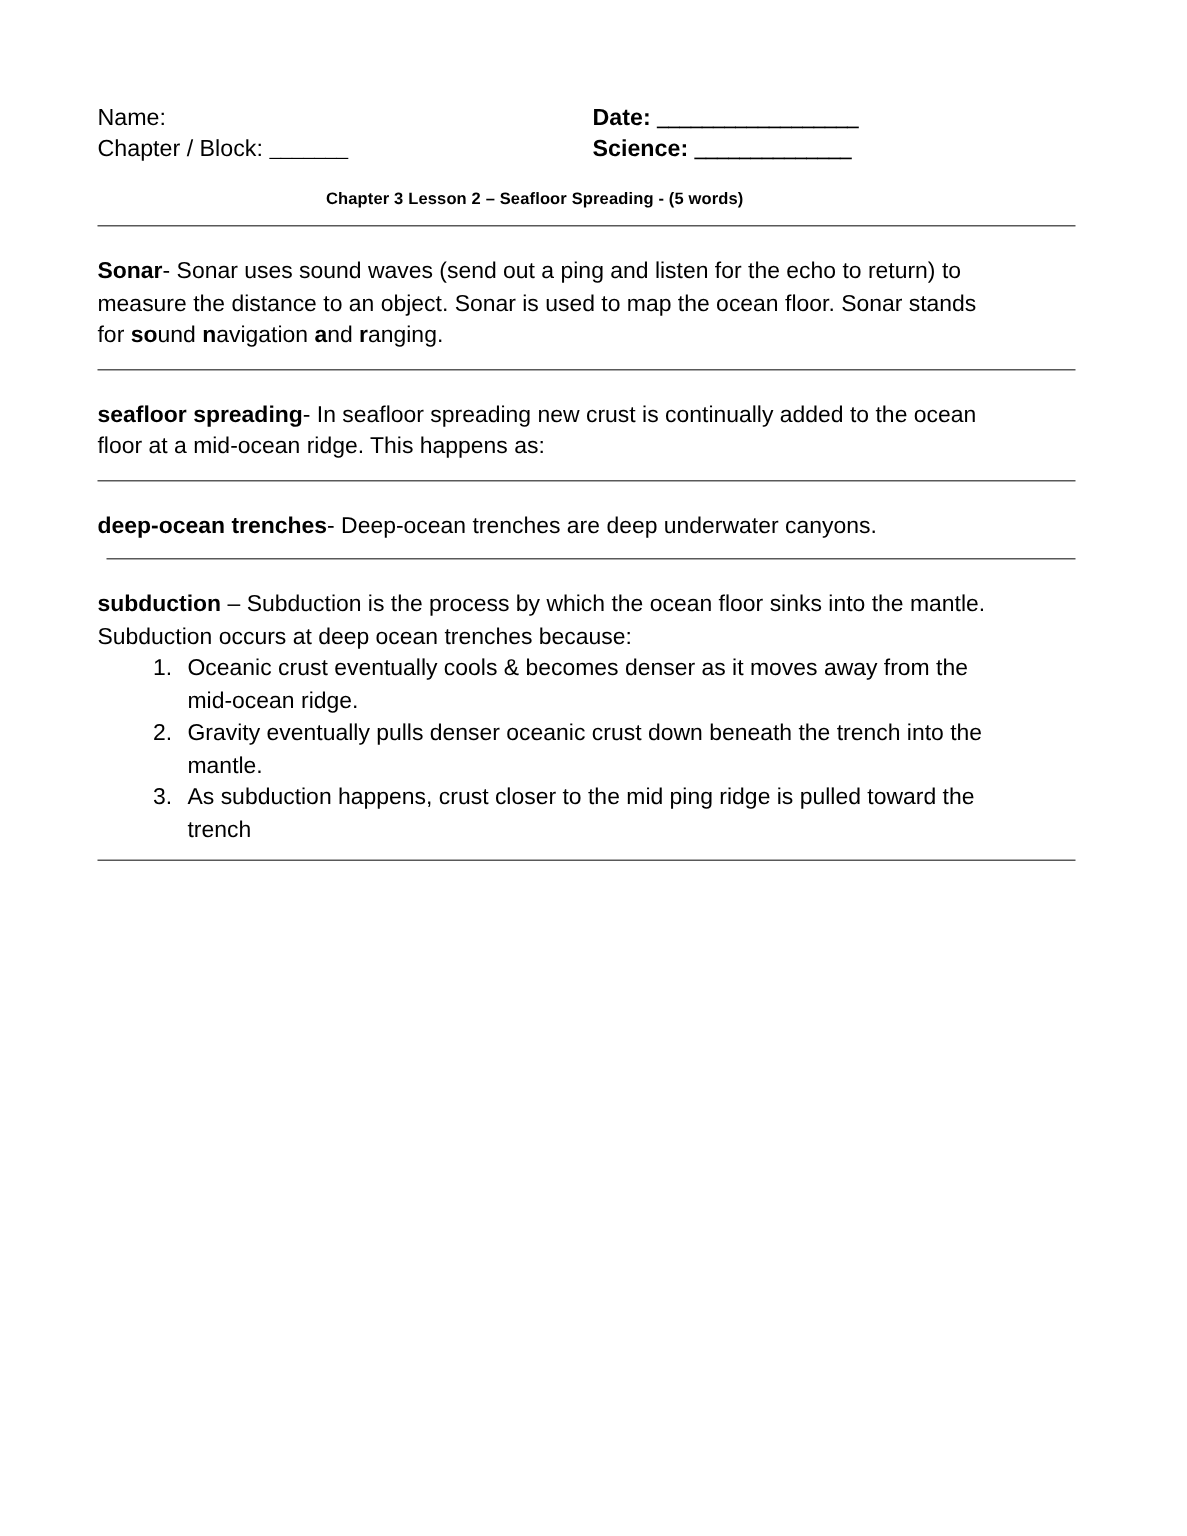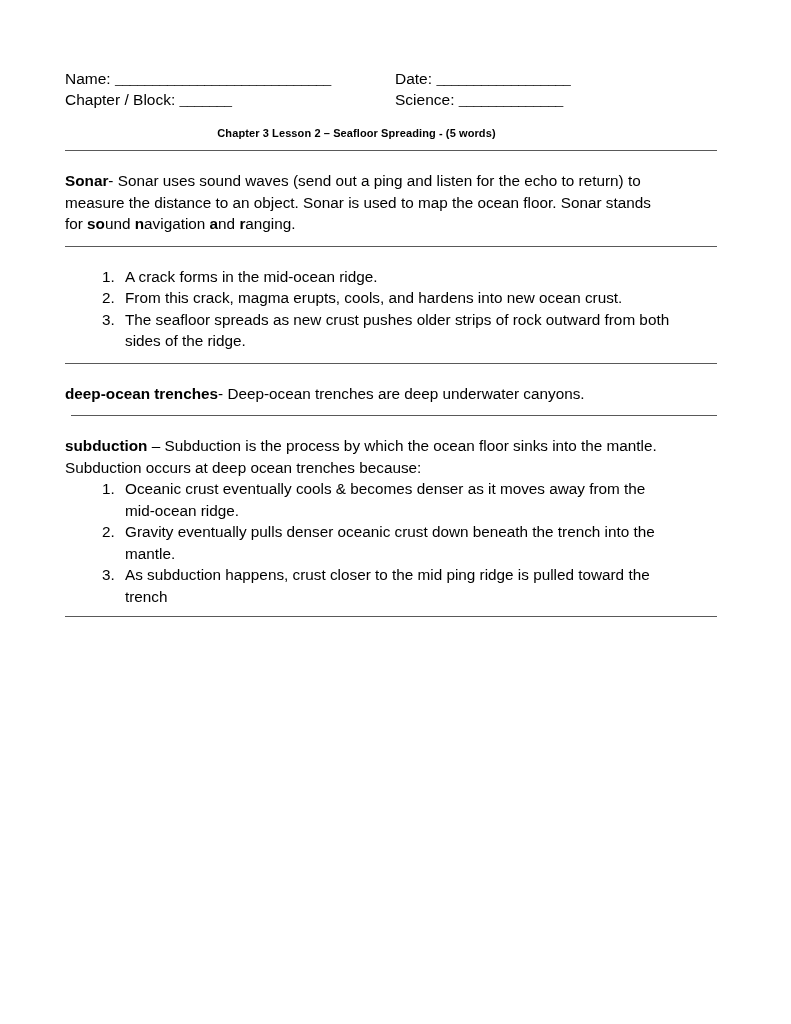--- a/index.html
+++ b/index.html
@@ -36,20 +36,21 @@
   .hdr-left {
     width: 330px;
     display: flex;
     align-items: baseline;
     white-space: pre;
   }
   .hdr-right {
     display: flex;
     align-items: center;
     white-space: pre;
+    font-weight: bold;
   }
   .blank {
     font-family: "Liberation Serif", serif;
     letter-spacing: -0.3px;
   }
 
   
   .doc-title {
     text-align: center;
     font-size: 11px;
@@ -111,21 +112,20 @@
 </head>
 <body>
 
 <div class="page">
 
   <div class="header-block">
     <div class="header-row">
       <div class="hdr-left">
         <span>Name:</span>
         <span>&nbsp;</span>
-        <span class="blank">_____________________________</span>
       </div>
       <div class="hdr-right">
         <span>Date:</span>
         <span>&nbsp;</span>
         <span class="blank">__________________</span>
       </div>
     </div>
     <div class="header-row">
       <div class="hdr-left">
         <span>Chapter / Block:</span>
@@ -143,25 +143,21 @@
   <h1 class="doc-title">Chapter 3 Lesson 2 – Seafloor Spreading - (5 words)</h1>
 
   <hr class="rule">
 
   <div class="section">
     <p><span class="term">Sonar</span><span>- </span><span>Sonar uses sound waves (send out a ping and listen for the echo to return) to measure the distance to an object. Sonar is used to map the ocean floor. Sonar stands for </span><span class="acro">so</span><span>und </span><span class="acro">n</span><span>avigation </span><span class="acro">a</span><span>nd </span><span class="acro">r</span><span>anging.</span></p>
   </div>
   <hr class="rule">
 
   <div class="section">
-    <ol class="steps">
-      <li>A crack forms in the mid-ocean ridge.</li>
-      <li>From this crack, magma erupts, cools, and hardens into new ocean crust.</li>
-      <li>The seafloor spreads as new crust pushes older strips of rock outward from both sides of the ridge.</li>
-    </ol>
+    <p><span class="term">seafloor spreading</span><span>- </span><span>In seafloor spreading new crust is continually added to the ocean floor at a mid-ocean ridge.  This happens as:</span></p>
   </div>
   <hr class="rule">
 
   <div class="section">
     <p><span class="term">deep-ocean trenches</span><span>- </span><span>Deep-ocean trenches are deep underwater canyons.</span></p>
   </div>
   <hr class="rule indent">
 
   <div class="section">
     <p><span class="term">subduction</span><span> – </span><span>Subduction is the process by which the ocean floor sinks into the mantle. Subduction occurs at deep ocean trenches because:</span></p>

